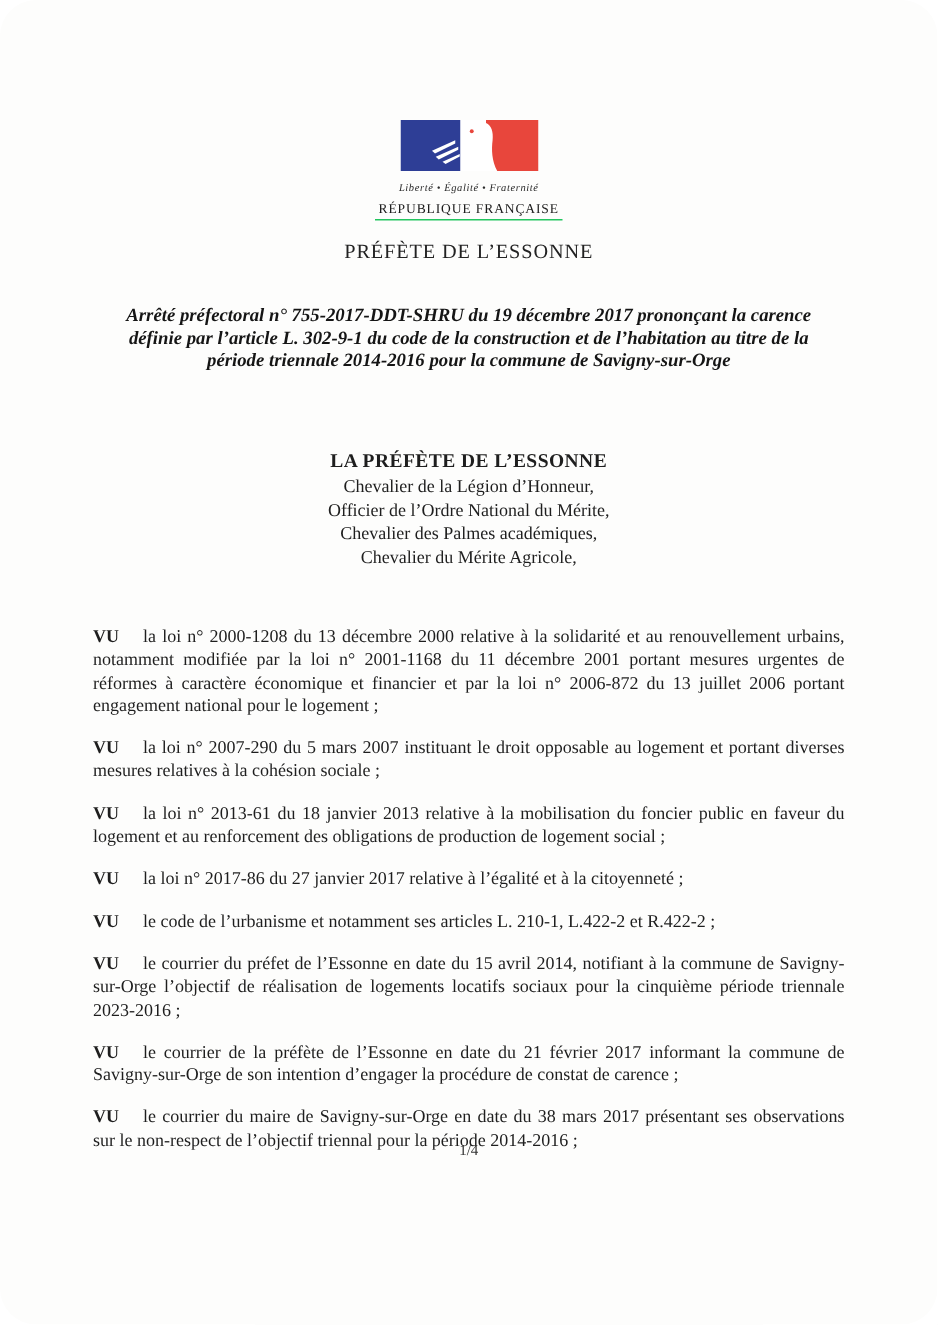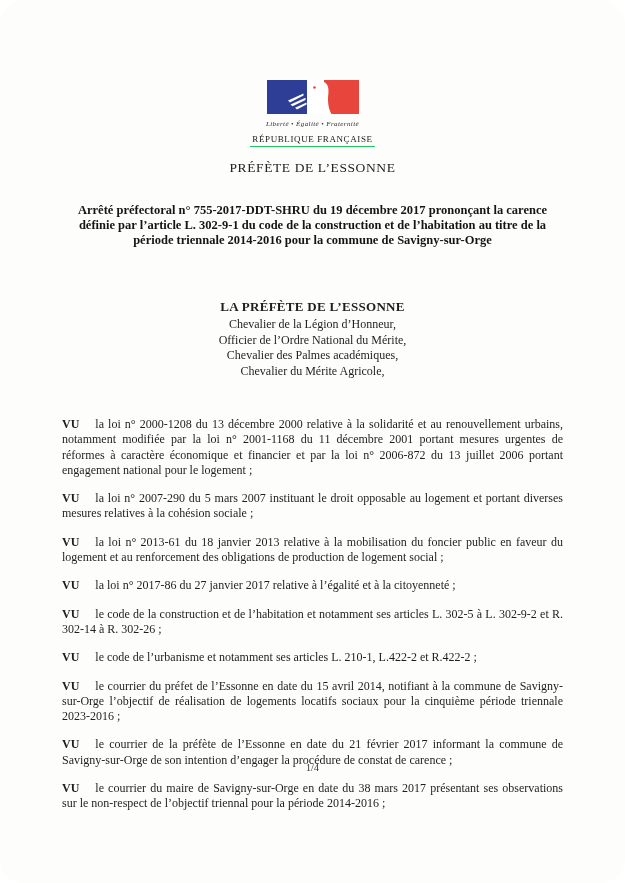--- a/index.html
+++ b/index.html
@@ -44,20 +44,21 @@
     color: #222;
   }
   .decree-title {
     margin: 27px auto 0;
     max-width: 520px;
     text-align: center;
     font-weight: bold;
     font-size: 12.5px;
     line-height: 15px;
     color: #151515;
+    font-style: italic;
   }
   .authority { margin-top: 51px; text-align: center; }
   .authority-heading {
     font-weight: bold;
     font-size: 13px;
     letter-spacing: 0.3px;
     margin-bottom: 2px;
   }
   .authority-title { font-size: 12px; line-height: 15.5px; }
   .recitals { margin: 38px 62px 0 62px; }
@@ -117,21 +118,20 @@
     <div class="authority-title">Officier de l’Ordre National du Mérite,</div>
     <div class="authority-title">Chevalier des Palmes académiques,</div>
     <div class="authority-title">Chevalier du Mérite Agricole,</div>
   </div>
 
   <div class="recitals">
     <p class="recital"><span class="vu">VU</span><span>la loi n° 2000-1208 du 13 décembre 2000 relative à la solidarité et au renouvellement urbains, notamment modifiée par la loi n° 2001-1168 du 11 décembre 2001 portant mesures urgentes de réformes à caractère économique et financier et par la loi n° 2006-872 du 13 juillet 2006 portant engagement national pour le logement ;</span></p>
     <p class="recital"><span class="vu">VU</span><span>la loi n° 2007-290 du 5 mars 2007 instituant le droit opposable au logement et portant diverses mesures relatives à la cohésion sociale ;</span></p>
     <p class="recital"><span class="vu">VU</span><span>la loi n° 2013-61 du 18 janvier 2013 relative à la mobilisation du foncier public en faveur du logement et au renforcement des obligations de production de logement social ;</span></p>
     <p class="recital"><span class="vu">VU</span><span>la loi n° 2017-86 du 27 janvier 2017 relative à l’égalité et à la citoyenneté ;</span></p>
-    <p class="recital"><span class="vu">VU</span><span>le code de la construction et de l’habitation et notamment ses articles L. 302-5 à L. 302-9-2 et R. 302-14 à R. 302-26 ;</span></p>
     <p class="recital"><span class="vu">VU</span><span>le code de l’urbanisme et notamment ses articles L. 210-1, L.422-2 et R.422-2 ;</span></p>
     <p class="recital"><span class="vu">VU</span><span>le courrier du préfet de l’Essonne en date du 15 avril 2014, notifiant à la commune de Savigny-sur-Orge l’objectif de réalisation de logements locatifs sociaux pour la cinquième période triennale 2023-2016 ;</span></p>
     <p class="recital"><span class="vu">VU</span><span>le courrier de la préfète de l’Essonne en date du 21 février 2017 informant la commune de Savigny-sur-Orge de son intention d’engager la procédure de constat de carence ;</span></p>
     <p class="recital"><span class="vu">VU</span><span>le courrier du maire de Savigny-sur-Orge en date du 38 mars 2017 présentant ses observations sur le non-respect de l’objectif triennal pour la période 2014-2016 ;</span></p>
   </div>
 
   <div class="footer">1/4</div>
 
 </div>
 

